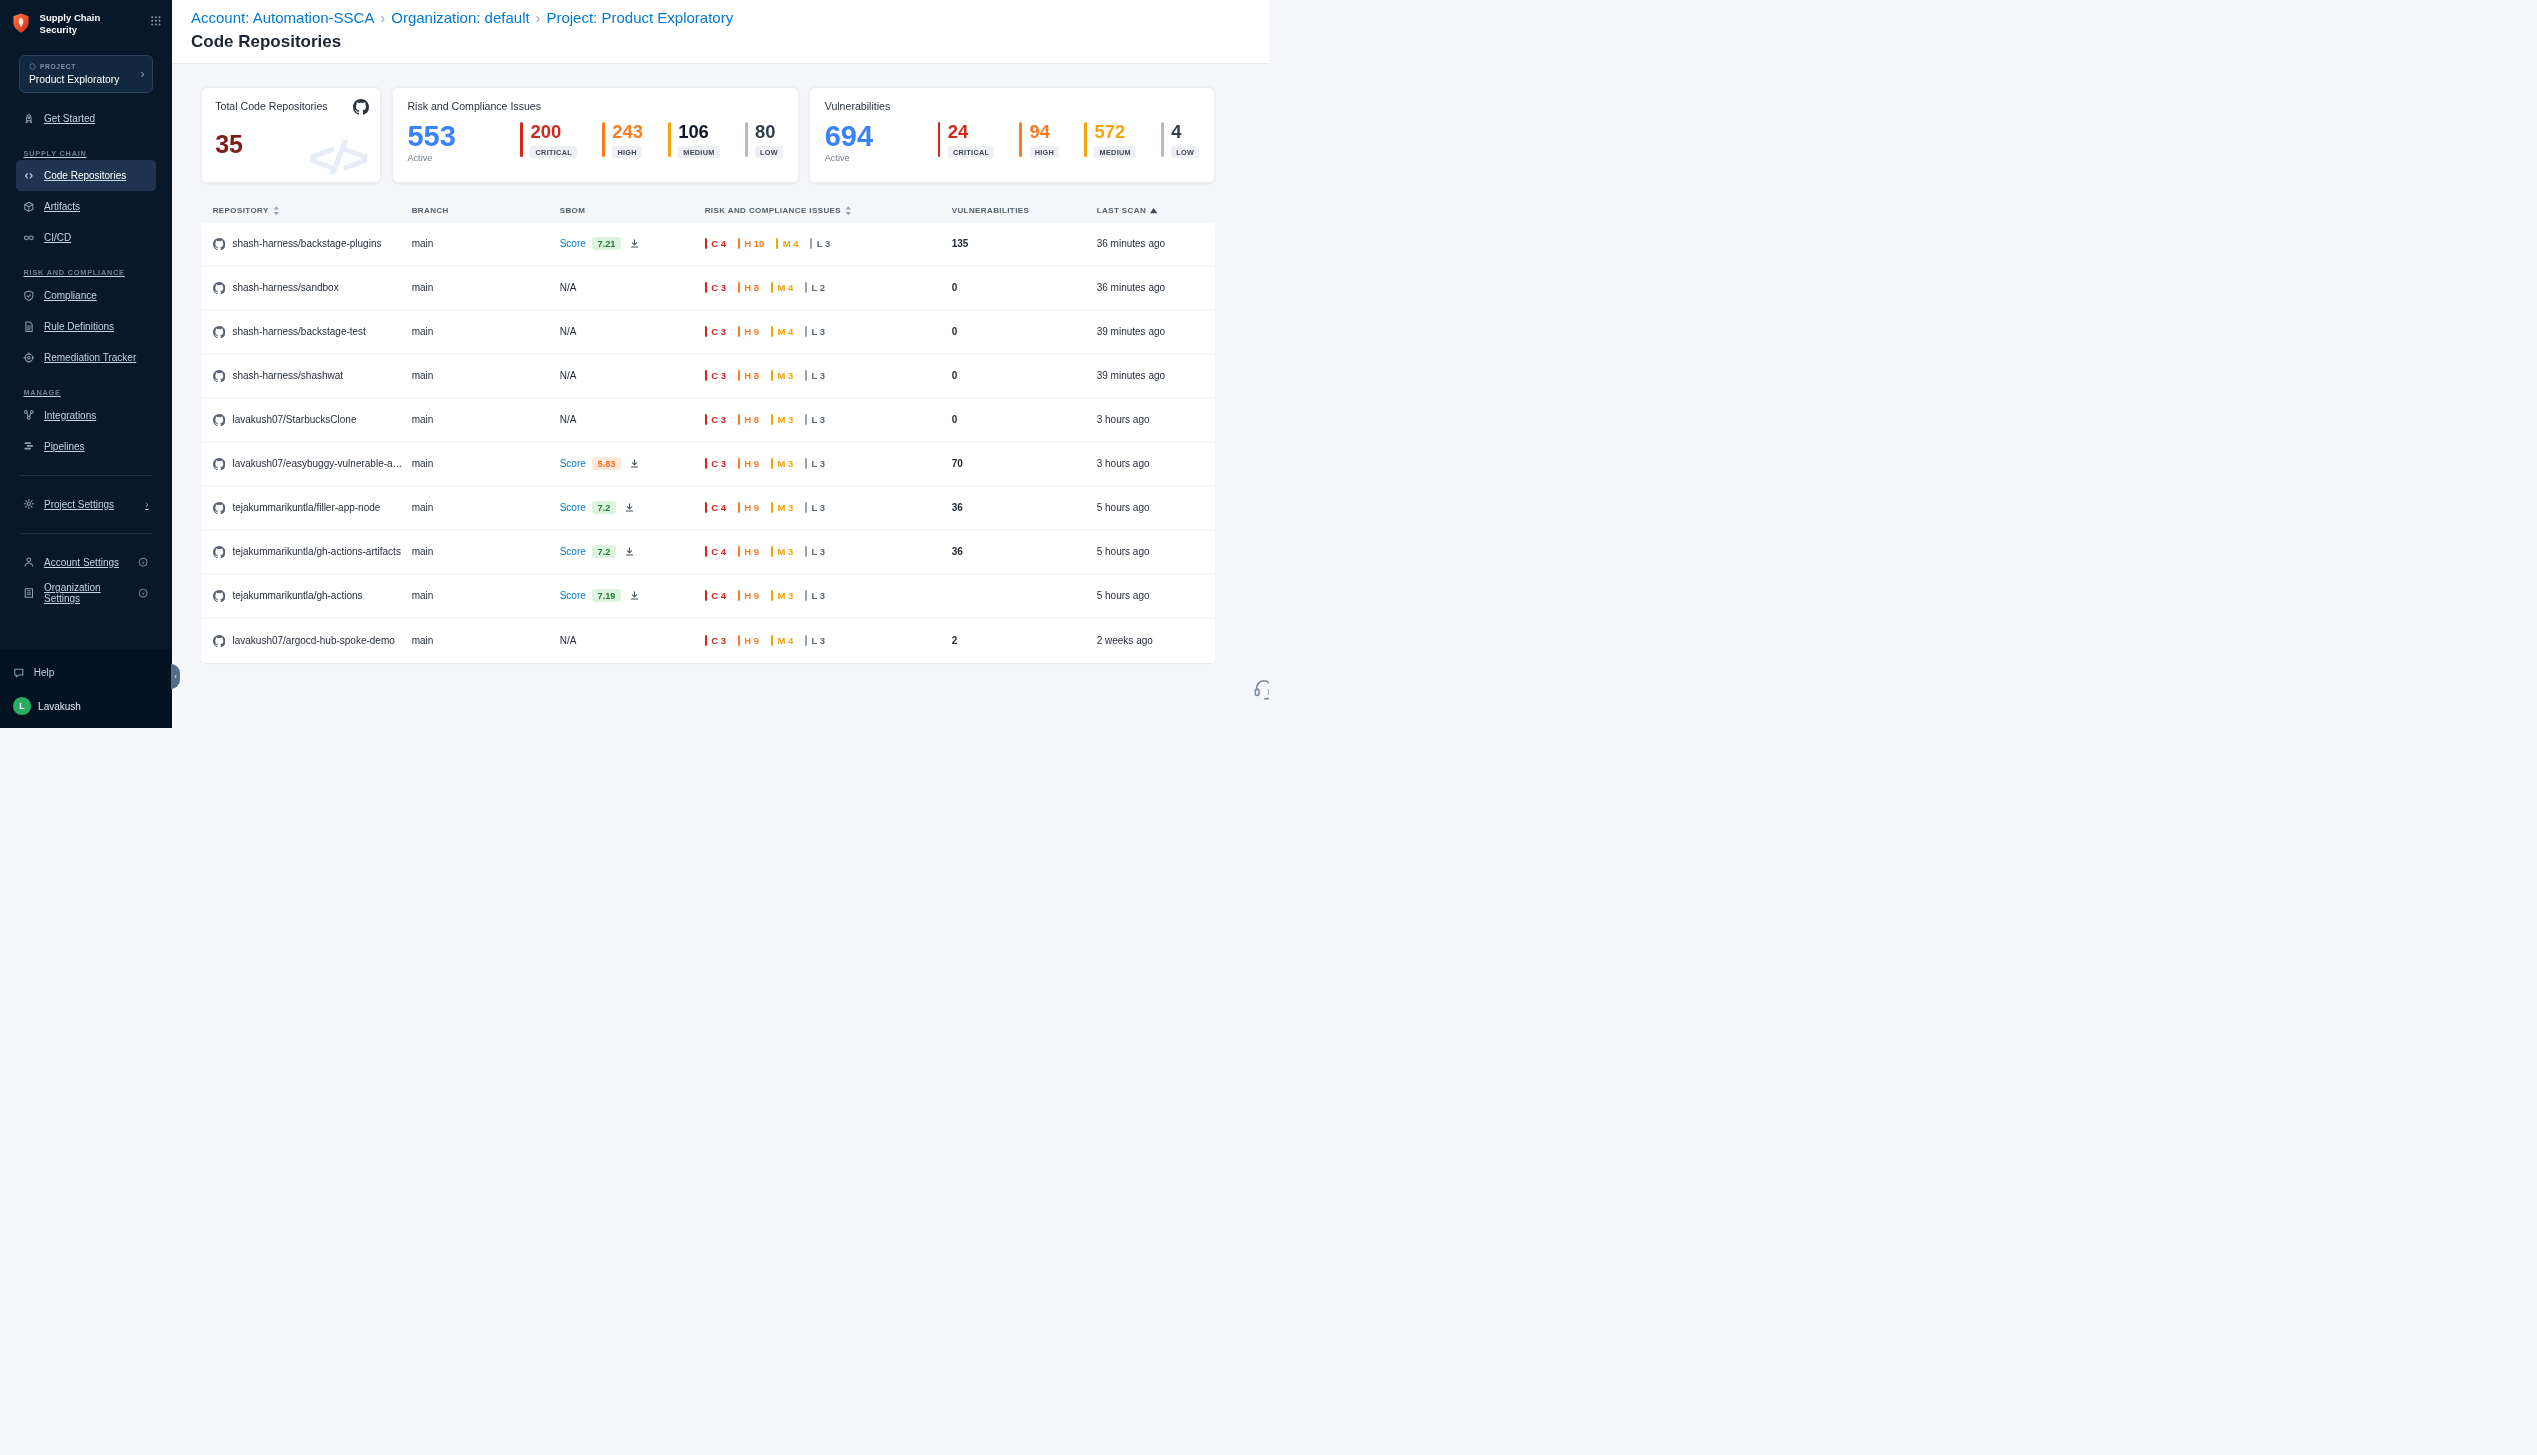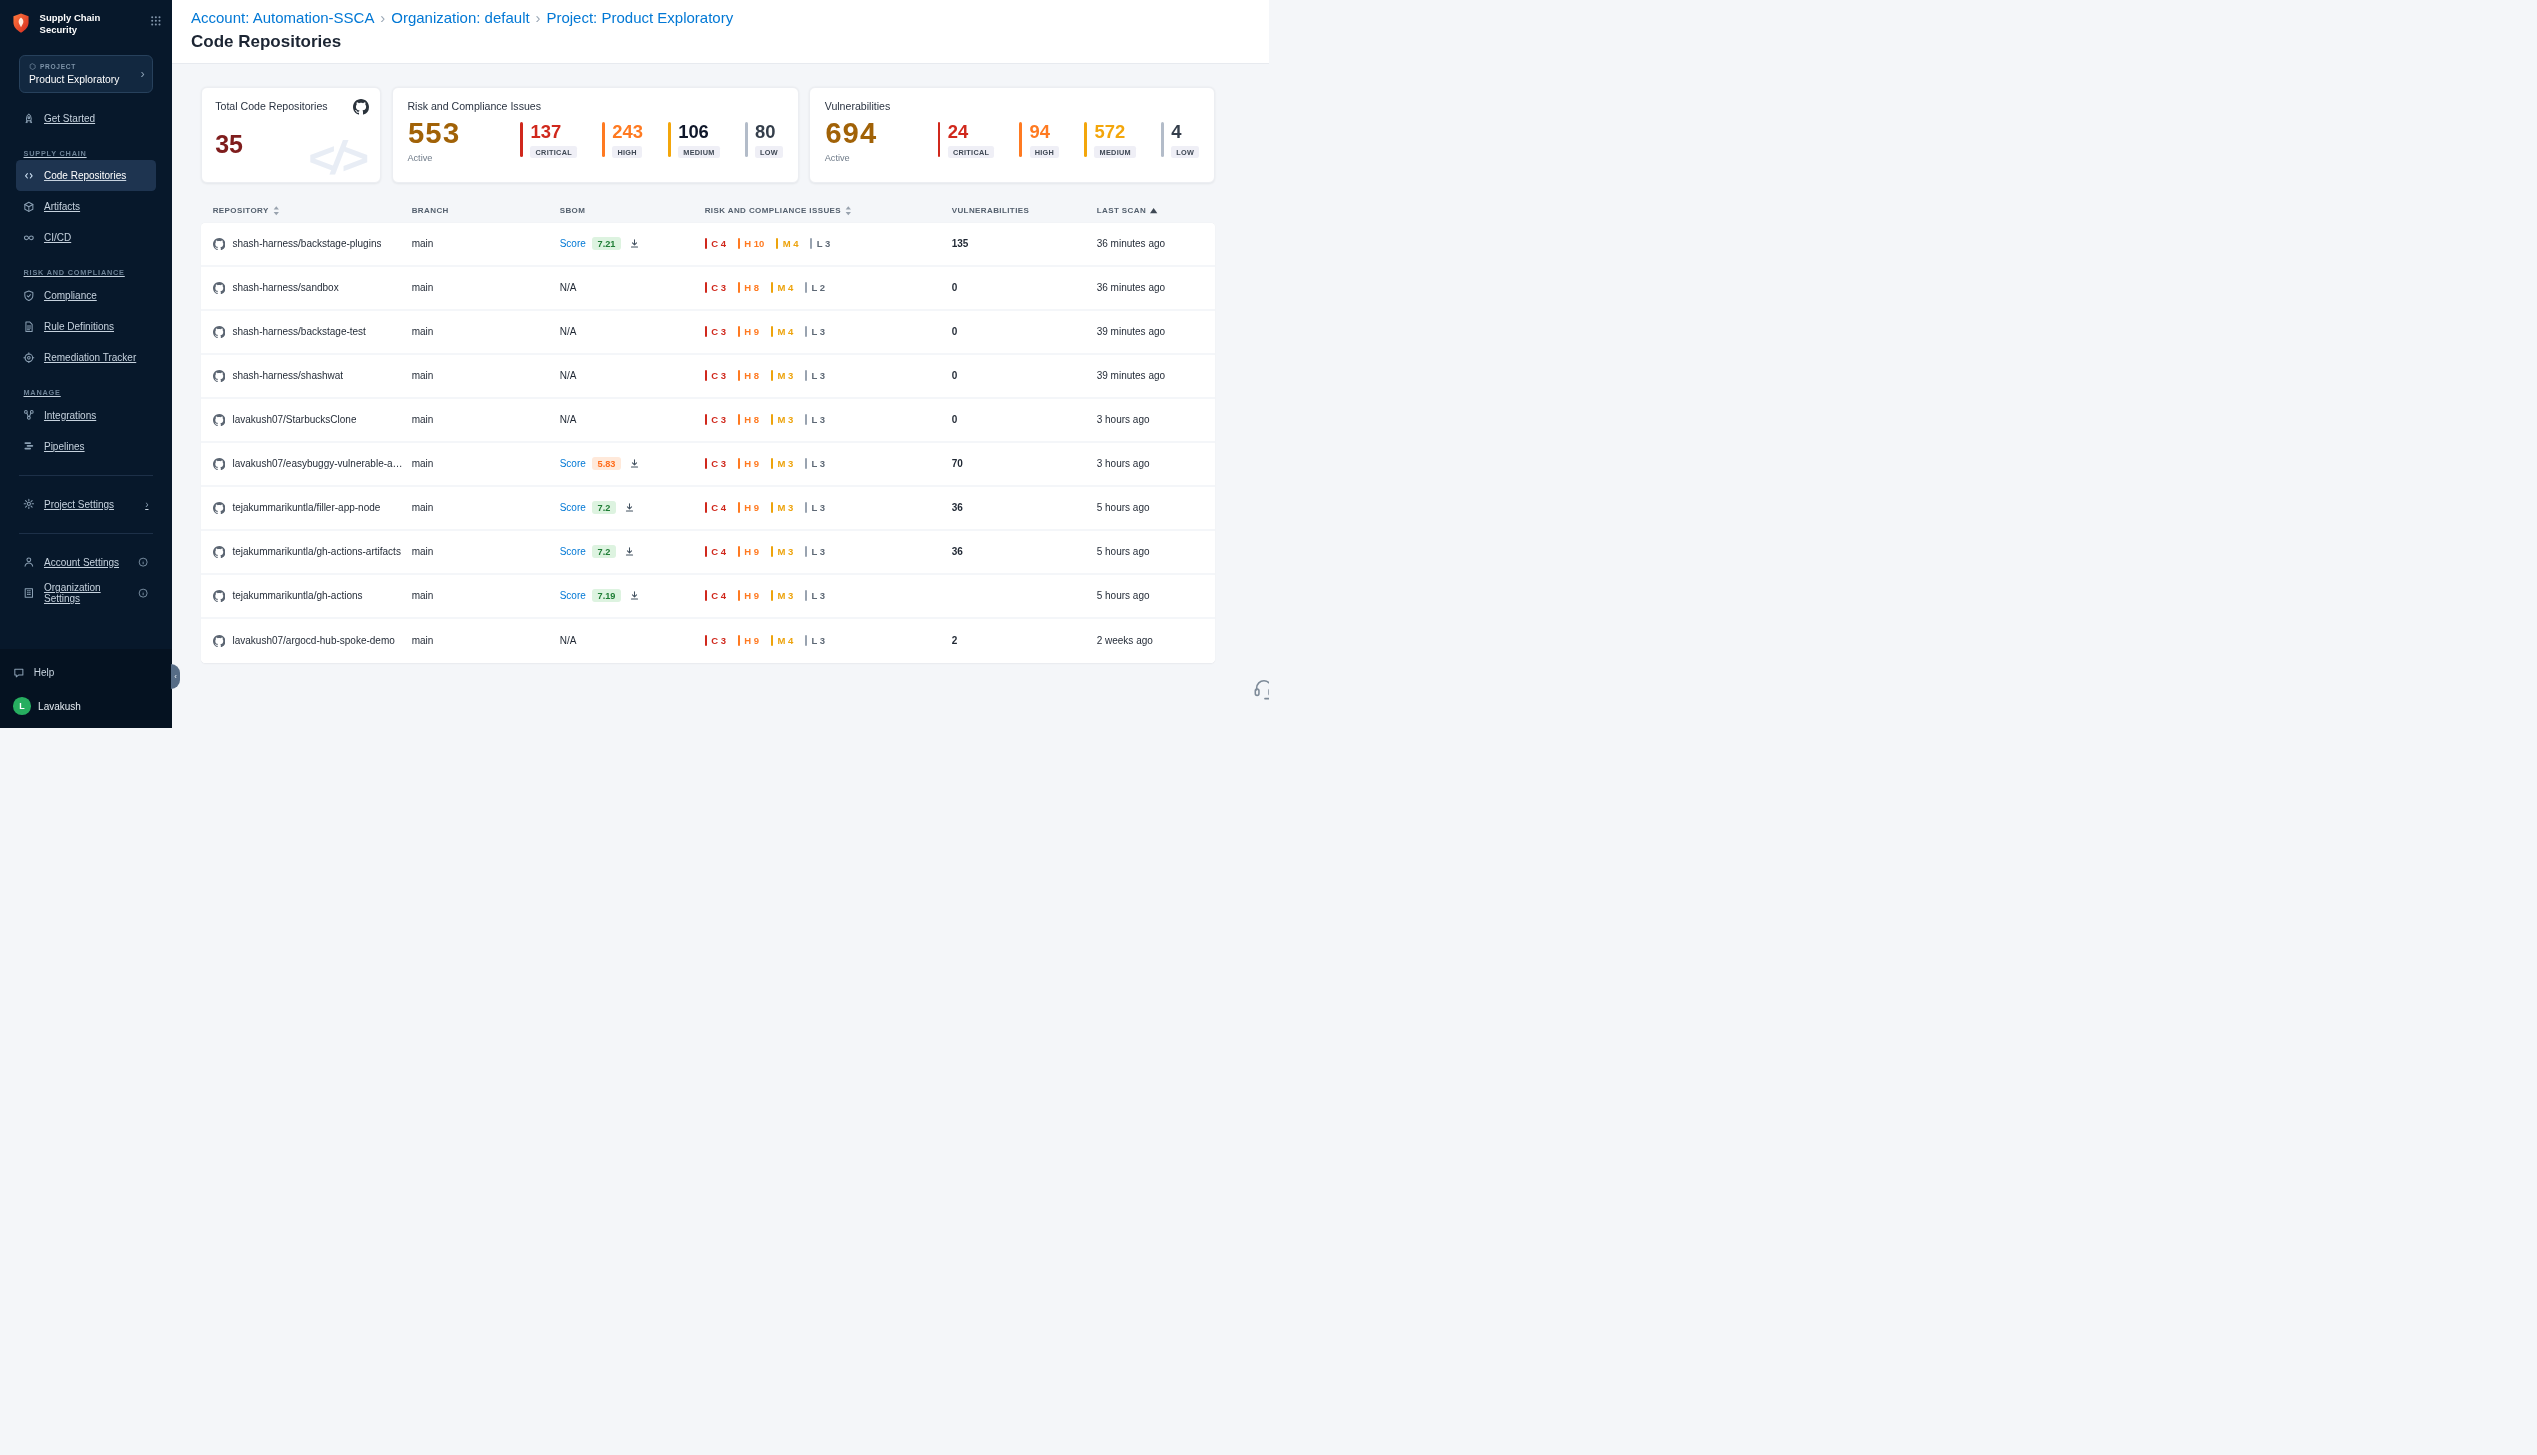--- a/index.html
+++ b/index.html
@@ -45,21 +45,21 @@
   .cards { display:flex; gap:10.3px; }
   .card { background:#fff; border:0.7px solid #eceef2; border-radius:5.9px; box-shadow:0 0.7px 2.2px rgba(16,24,40,.07); }
   .card-title { font-size:10.6px; color:#2a3341; }
   .card-repos { width:181px; height:96px; padding:11.7px 13.2px; position:relative; overflow:hidden; }
   .gh-corner { position:absolute; top:10.3px; right:11.7px; color:#2b333c; }
   .code-mark { position:absolute; right:16px; bottom:-2.9px; font-size:47px; font-weight:700; color:#e8edf5; letter-spacing:-3.7px; font-style:italic; user-select:none; }
   .big-num { font-size:25px; font-weight:700; color:#7f1d1d; margin-top:17.6px; position:relative; }
   .card-wide { flex:1; height:96px; padding:11.7px 14.7px; }
   .card-flex { display:flex; align-items:flex-start; margin-top:8.8px; }
   .count-block { width:110px; }
-  .count-num { font-size:29px; font-weight:700; color:#a16207; line-height:1.05;font-family:Liberation Mono, monospace; }
+  .count-num { font-size:29px; font-weight:700; color:#3b82f6; line-height:1.05; }
   .count-sub { font-size:9.2px; color:#6f7b89; margin-top:2.2px; }
   .stats { display:flex; gap:25px; margin-left:2.9px; margin-top:1.5px; }
   .stat { display:flex; gap:7.3px; }
   .stat-bar { width:2.9px; height:35px; border-radius:1.5px; display:block; }
   .stat-num { font-size:18.4px; font-weight:700; line-height:1.05; }
   .stat-pill { display:inline-block; margin-top:4.4px; font-size:7.3px; font-weight:700; letter-spacing:0.3px; background:#efeff6; color:#3f4854; padding:1.5px 5.1px; border-radius:2.2px; }
 
   .toolbar { display:flex; align-items:center; margin-top:32px; }
   .search { width:482px; height:28px; background:#fff; border:1.1px solid #4ea9dc; border-radius:5.9px; display:flex; align-items:center; padding:0 8.8px; gap:5.9px; }
   .search input { border:none; outline:none; flex:1; font-size:10px; color:#22272f; background:transparent; }
@@ -331,21 +331,21 @@
         <div class="card card-wide">
           <div class="card-title">Risk and Compliance Issues</div>
           <div class="card-flex">
             <div class="count-block">
               <div class="count-num">553</div>
               <div class="count-sub">Active</div>
             </div>
             <div class="stats" id="issues-stats">
                 <div class="stat">
                   <i class="stat-bar" style="background:#d0281c"></i>
-                  <div class="stat-col"><div class="stat-num" style="color:#d0281c">137</div><span class="stat-pill">CRITICAL</span></div>
+                  <div class="stat-col"><div class="stat-num" style="color:#d0281c">200</div><span class="stat-pill">CRITICAL</span></div>
                 </div>
                 <div class="stat">
                   <i class="stat-bar" style="background:#ff7a21"></i>
                   <div class="stat-col"><div class="stat-num" style="color:#ff7a21">243</div><span class="stat-pill">HIGH</span></div>
                 </div>
                 <div class="stat">
                   <i class="stat-bar" style="background:#f3a60b"></i>
                   <div class="stat-col"><div class="stat-num" style="color:#0f172a">106</div><span class="stat-pill">MEDIUM</span></div>
                 </div>
                 <div class="stat">

